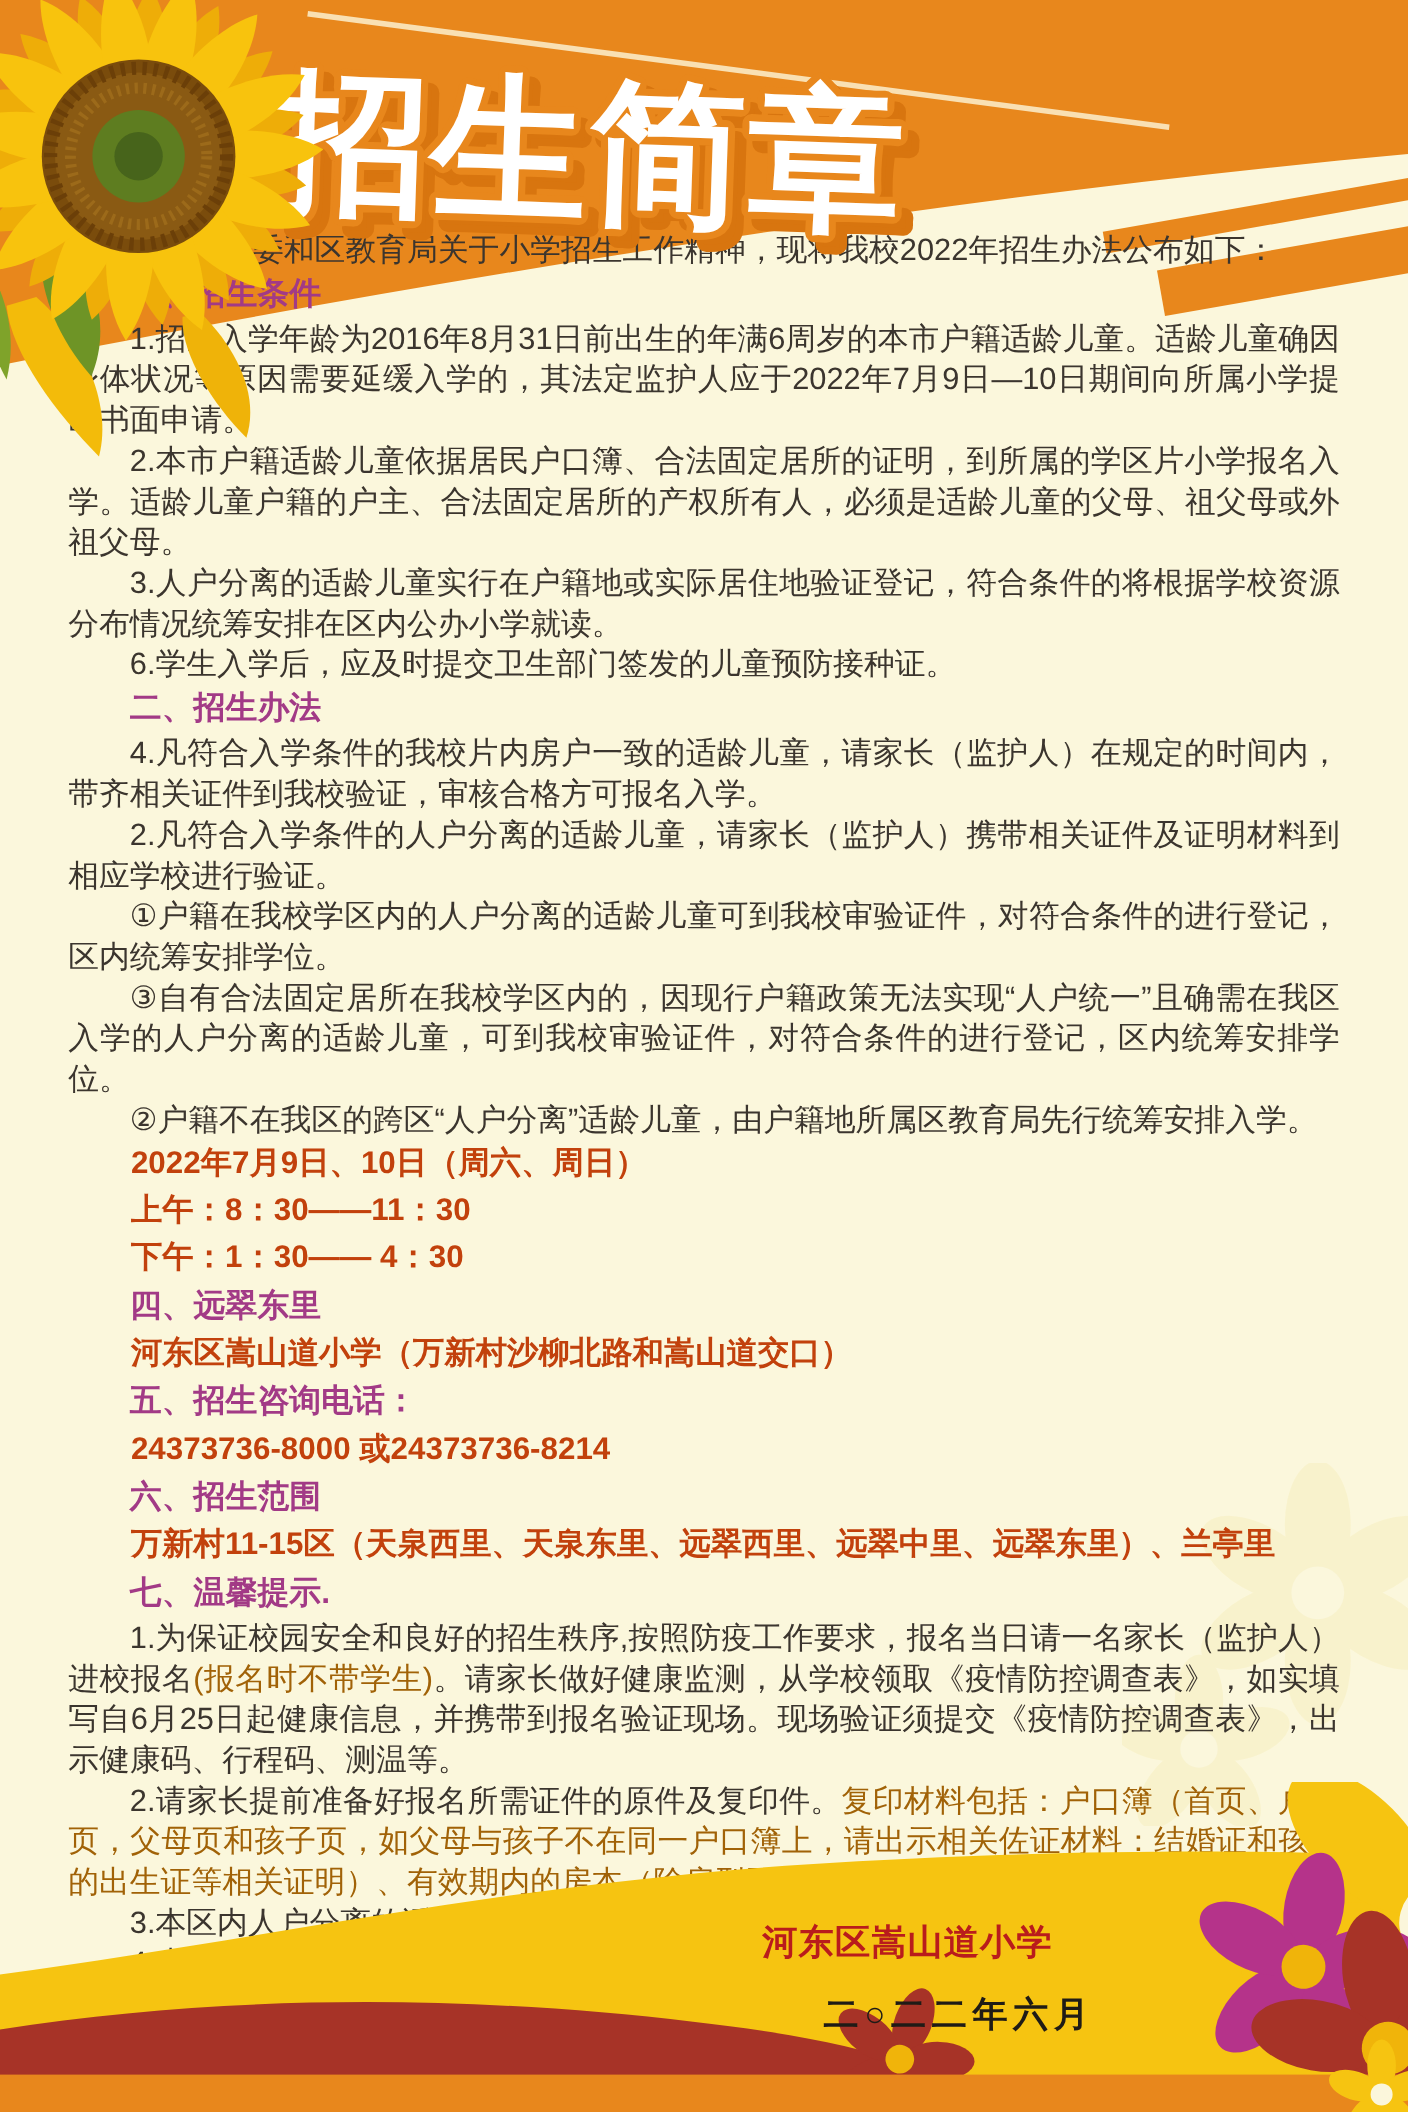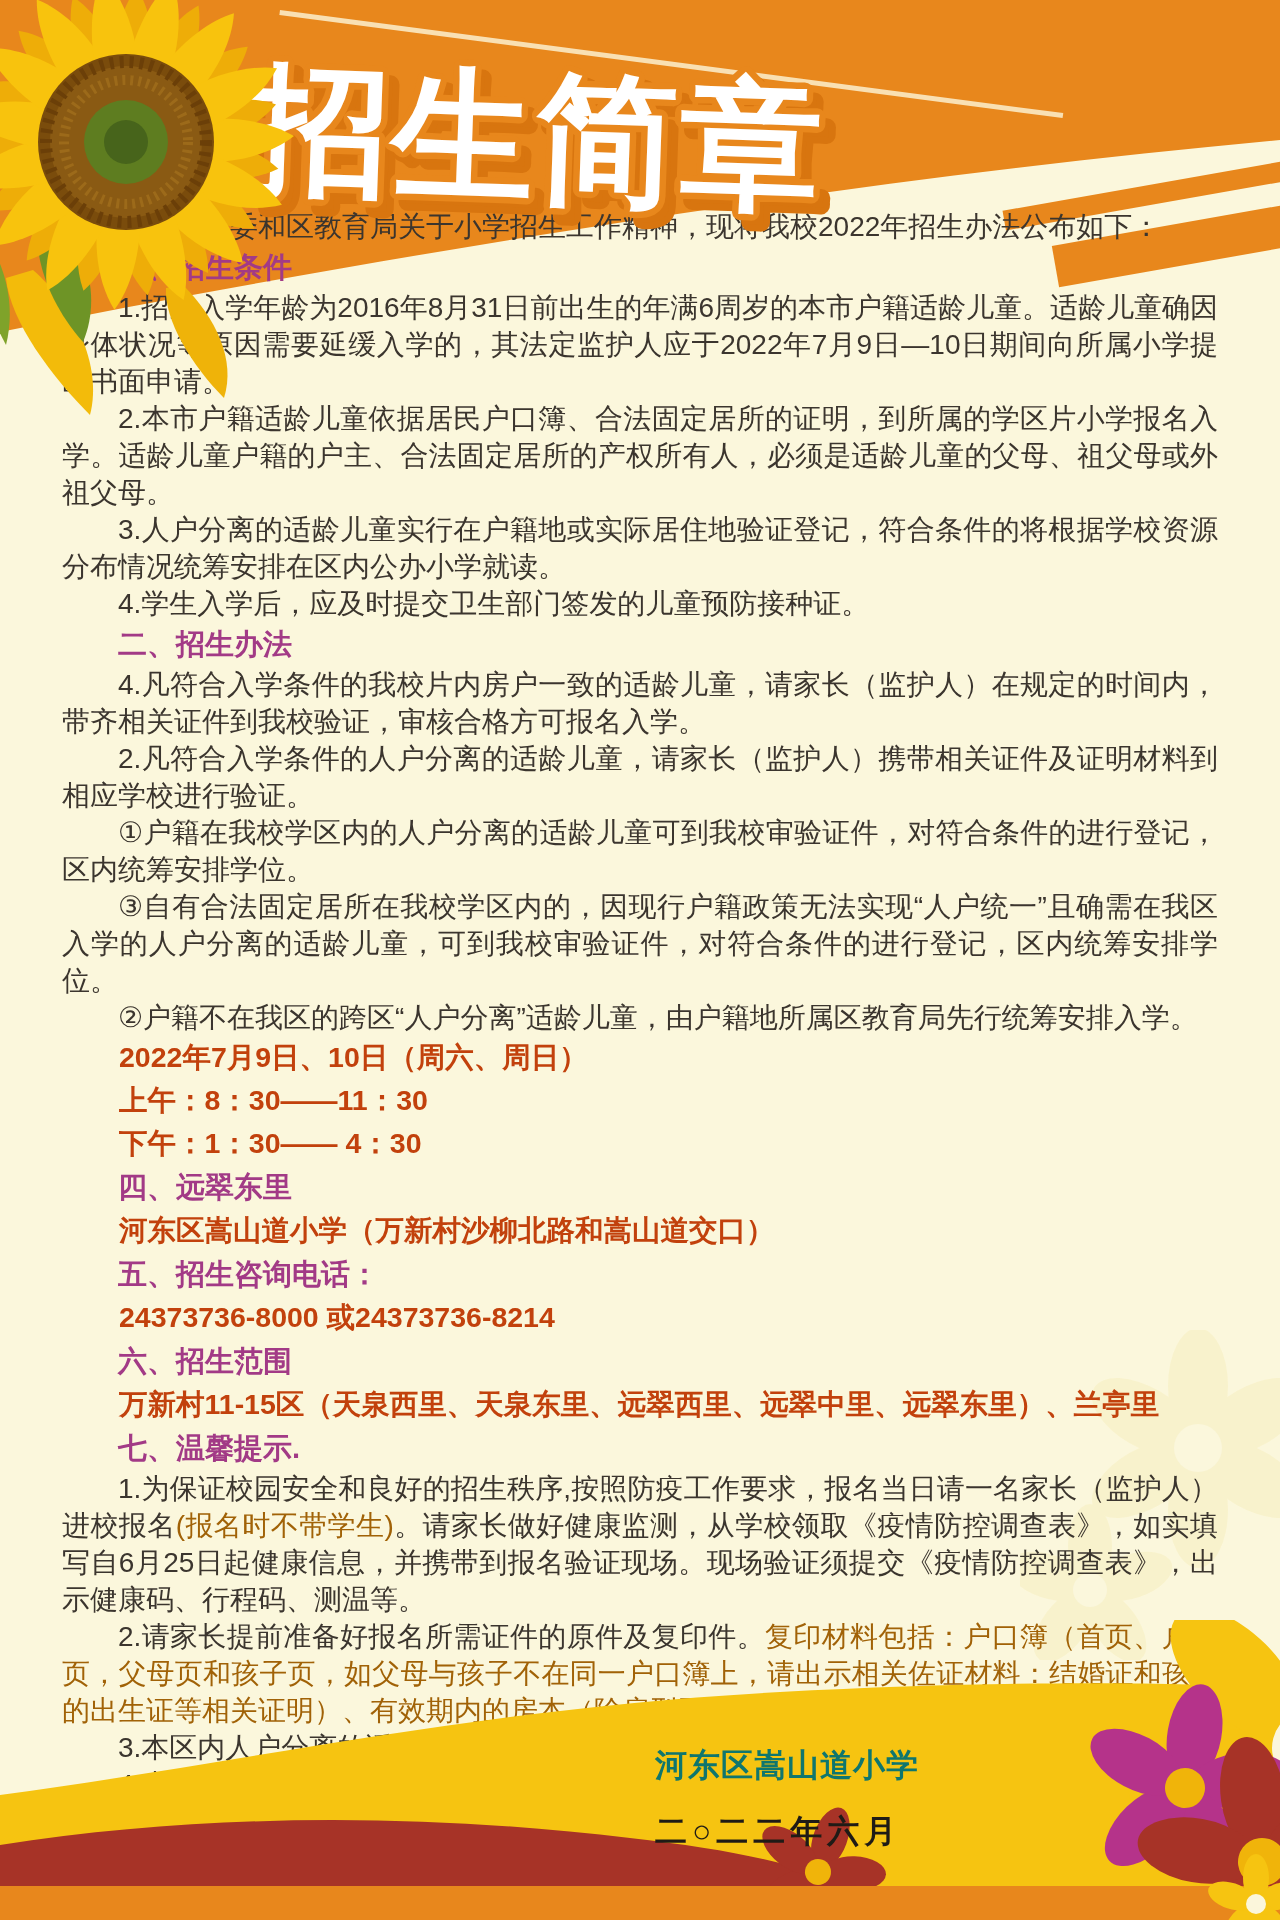--- a/index.html
+++ b/index.html
@@ -30,25 +30,25 @@
   .title-shadow{
     font-size:142px;font-weight:bold;fill:#d8750f;stroke:#d8750f;stroke-width:14px;
     paint-order:stroke;stroke-linejoin:round;letter-spacing:2px;
   }
   .title-main{
     font-size:142px;font-weight:bold;fill:#ffffff;stroke:#e8871c;stroke-width:13px;
     paint-order:stroke;stroke-linejoin:round;letter-spacing:2px;
   }
   
   .school{
-    position:absolute;left:655px;top:1744px;width:340px;z-index:7;
-    font-size:32px;font-weight:bold;color:#0f766e;letter-spacing:1px;
+    position:absolute;left:655px;top:1744px;width:340px;text-align:center;z-index:7;
+    font-size:32px;font-weight:bold;color:#b91c1c;letter-spacing:1px;
   }
   .fdate{
-    position:absolute;left:655px;top:1810px;width:340px;text-align:left;z-index:7;
+    position:absolute;left:655px;top:1810px;width:340px;text-align:right;z-index:7;
     font-size:32px;font-weight:bold;color:#1f1b16;letter-spacing:5px;
   }
 </style>
 </head>
 <body>
 
 <div class="page">
 
   <svg class="abs" style="left:1020px;top:1330px;z-index:1;opacity:.55" width="260" height="330" viewBox="0 0 260 330">
     <g fill="#f7efc0">
@@ -143,21 +143,21 @@
     </g>
   </svg>
 
   <div class="content">
     <p class="para">根据市教委和区教育局关于小学招生工作精神，现将我校2022年招生办法公布如下：</p>
     <div id="sections">
         <div class="heading">一、招生条件</div>
         <p class="para">1.招生入学年龄为2016年8月31日前出生的年满6周岁的本市户籍适龄儿童。适龄儿童确因身体状况等原因需要延缓入学的，其法定监护人应于2022年7月9日—10日期间向所属小学提出书面申请。</p>
         <p class="para">2.本市户籍适龄儿童依据居民户口簿、合法固定居所的证明，到所属的学区片小学报名入学。适龄儿童户籍的户主、合法固定居所的产权所有人，必须是适龄儿童的父母、祖父母或外祖父母。</p>
         <p class="para">3.人户分离的适龄儿童实行在户籍地或实际居住地验证登记，符合条件的将根据学校资源分布情况统筹安排在区内公办小学就读。</p>
-        <p class="para">4.学生入学后，应及时提交卫生部门签发的儿童预防接种证。</p>
+        <p class="para">6.学生入学后，应及时提交卫生部门签发的儿童预防接种证。</p>
         <div class="heading">二、招生办法</div>
         <p class="para">4.凡符合入学条件的我校片内房户一致的适龄儿童，请家长（监护人）在规定的时间内，带齐相关证件到我校验证，审核合格方可报名入学。</p>
         <p class="para">2.凡符合入学条件的人户分离的适龄儿童，请家长（监护人）携带相关证件及证明材料到相应学校进行验证。</p>
         <p class="para">①户籍在我校学区内的人户分离的适龄儿童可到我校审验证件，对符合条件的进行登记，区内统筹安排学位。</p>
         <p class="para">③自有合法固定居所在我校学区内的，因现行户籍政策无法实现“人户统一”且确需在我区入学的人户分离的适龄儿童，可到我校审验证件，对符合条件的进行登记，区内统筹安排学位。</p>
         <p class="para">②户籍不在我区的跨区“人户分离”适龄儿童，由户籍地所属区教育局先行统筹安排入学。</p>
         <p class="para bold-line">2022年7月9日、10日（周六、周日）</p>
         <p class="para bold-line">上午：8：30——11：30</p>
         <p class="para bold-line">下午：1：30—— 4：30</p>
         <div class="heading">四、远翠东里</div>

